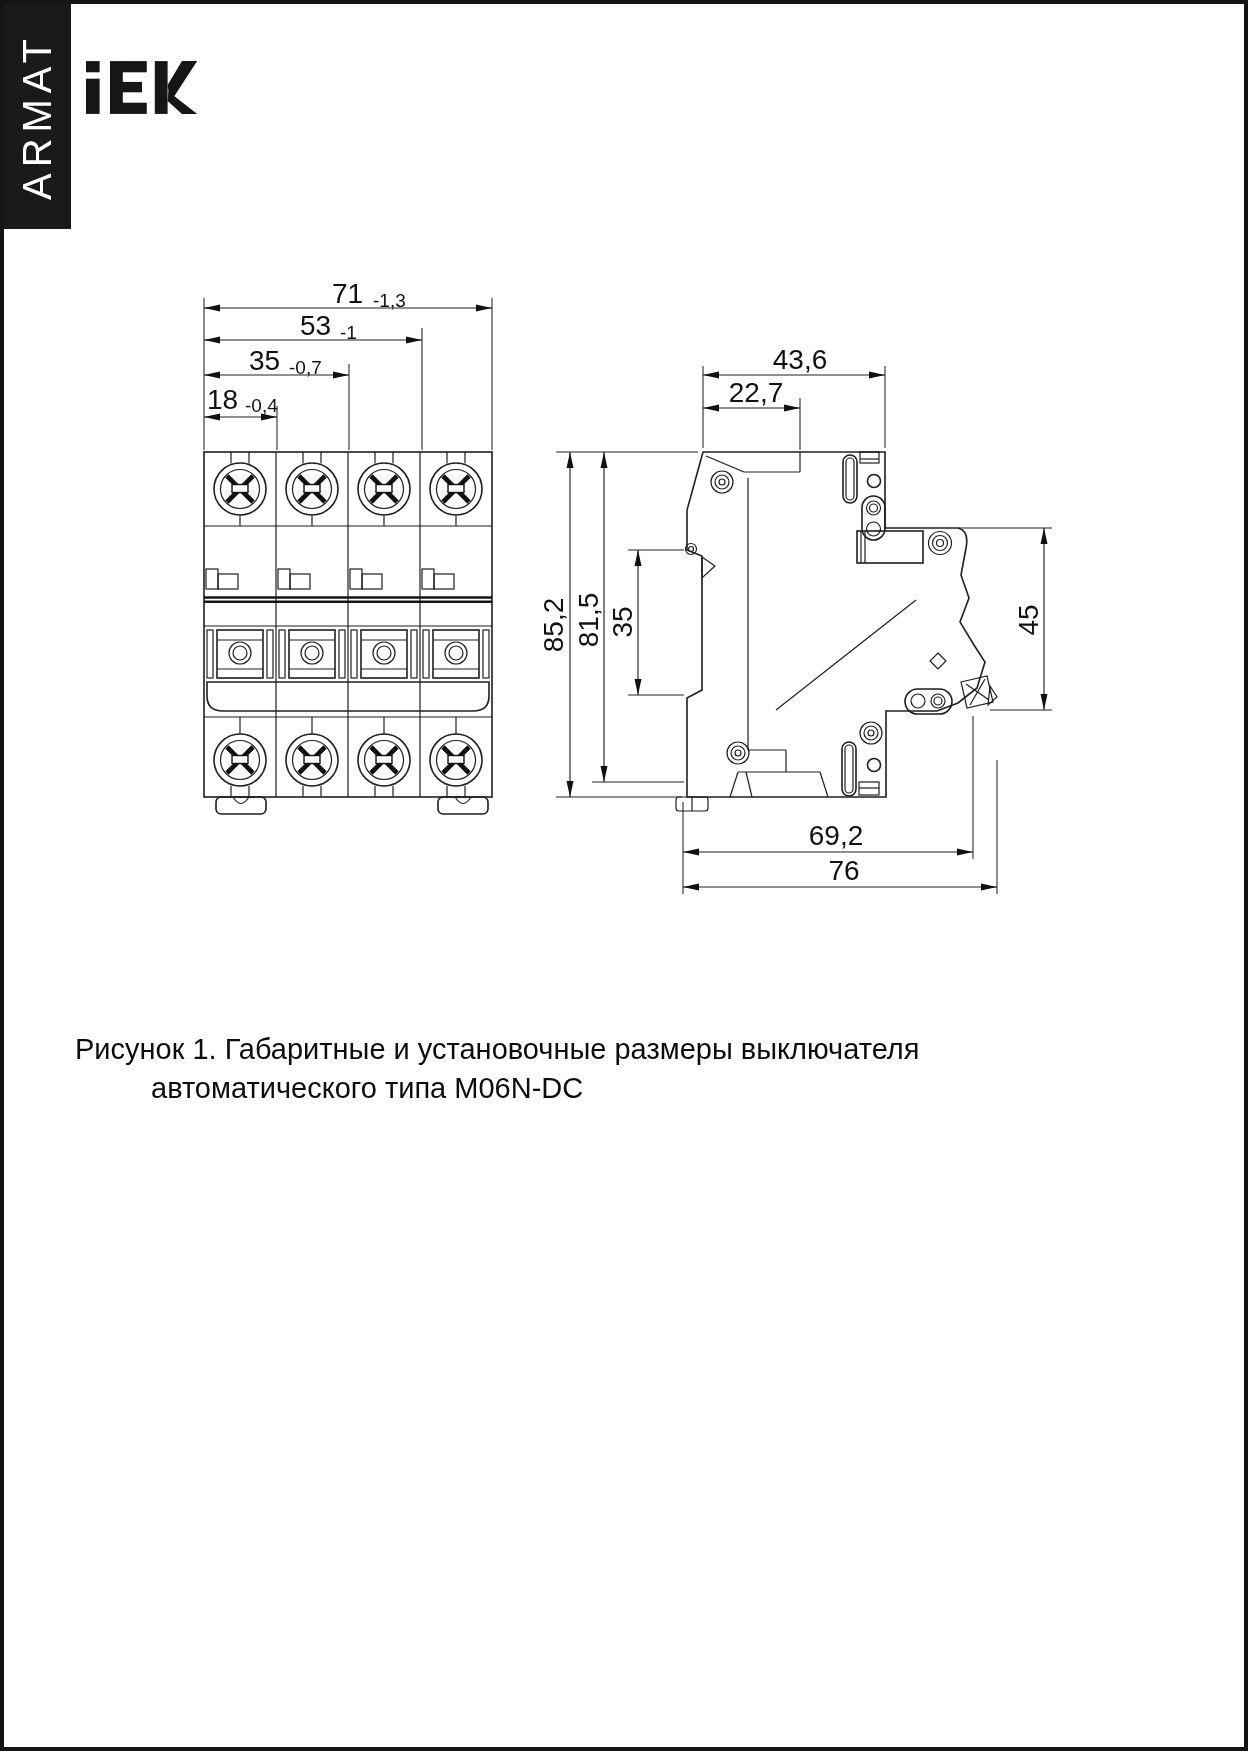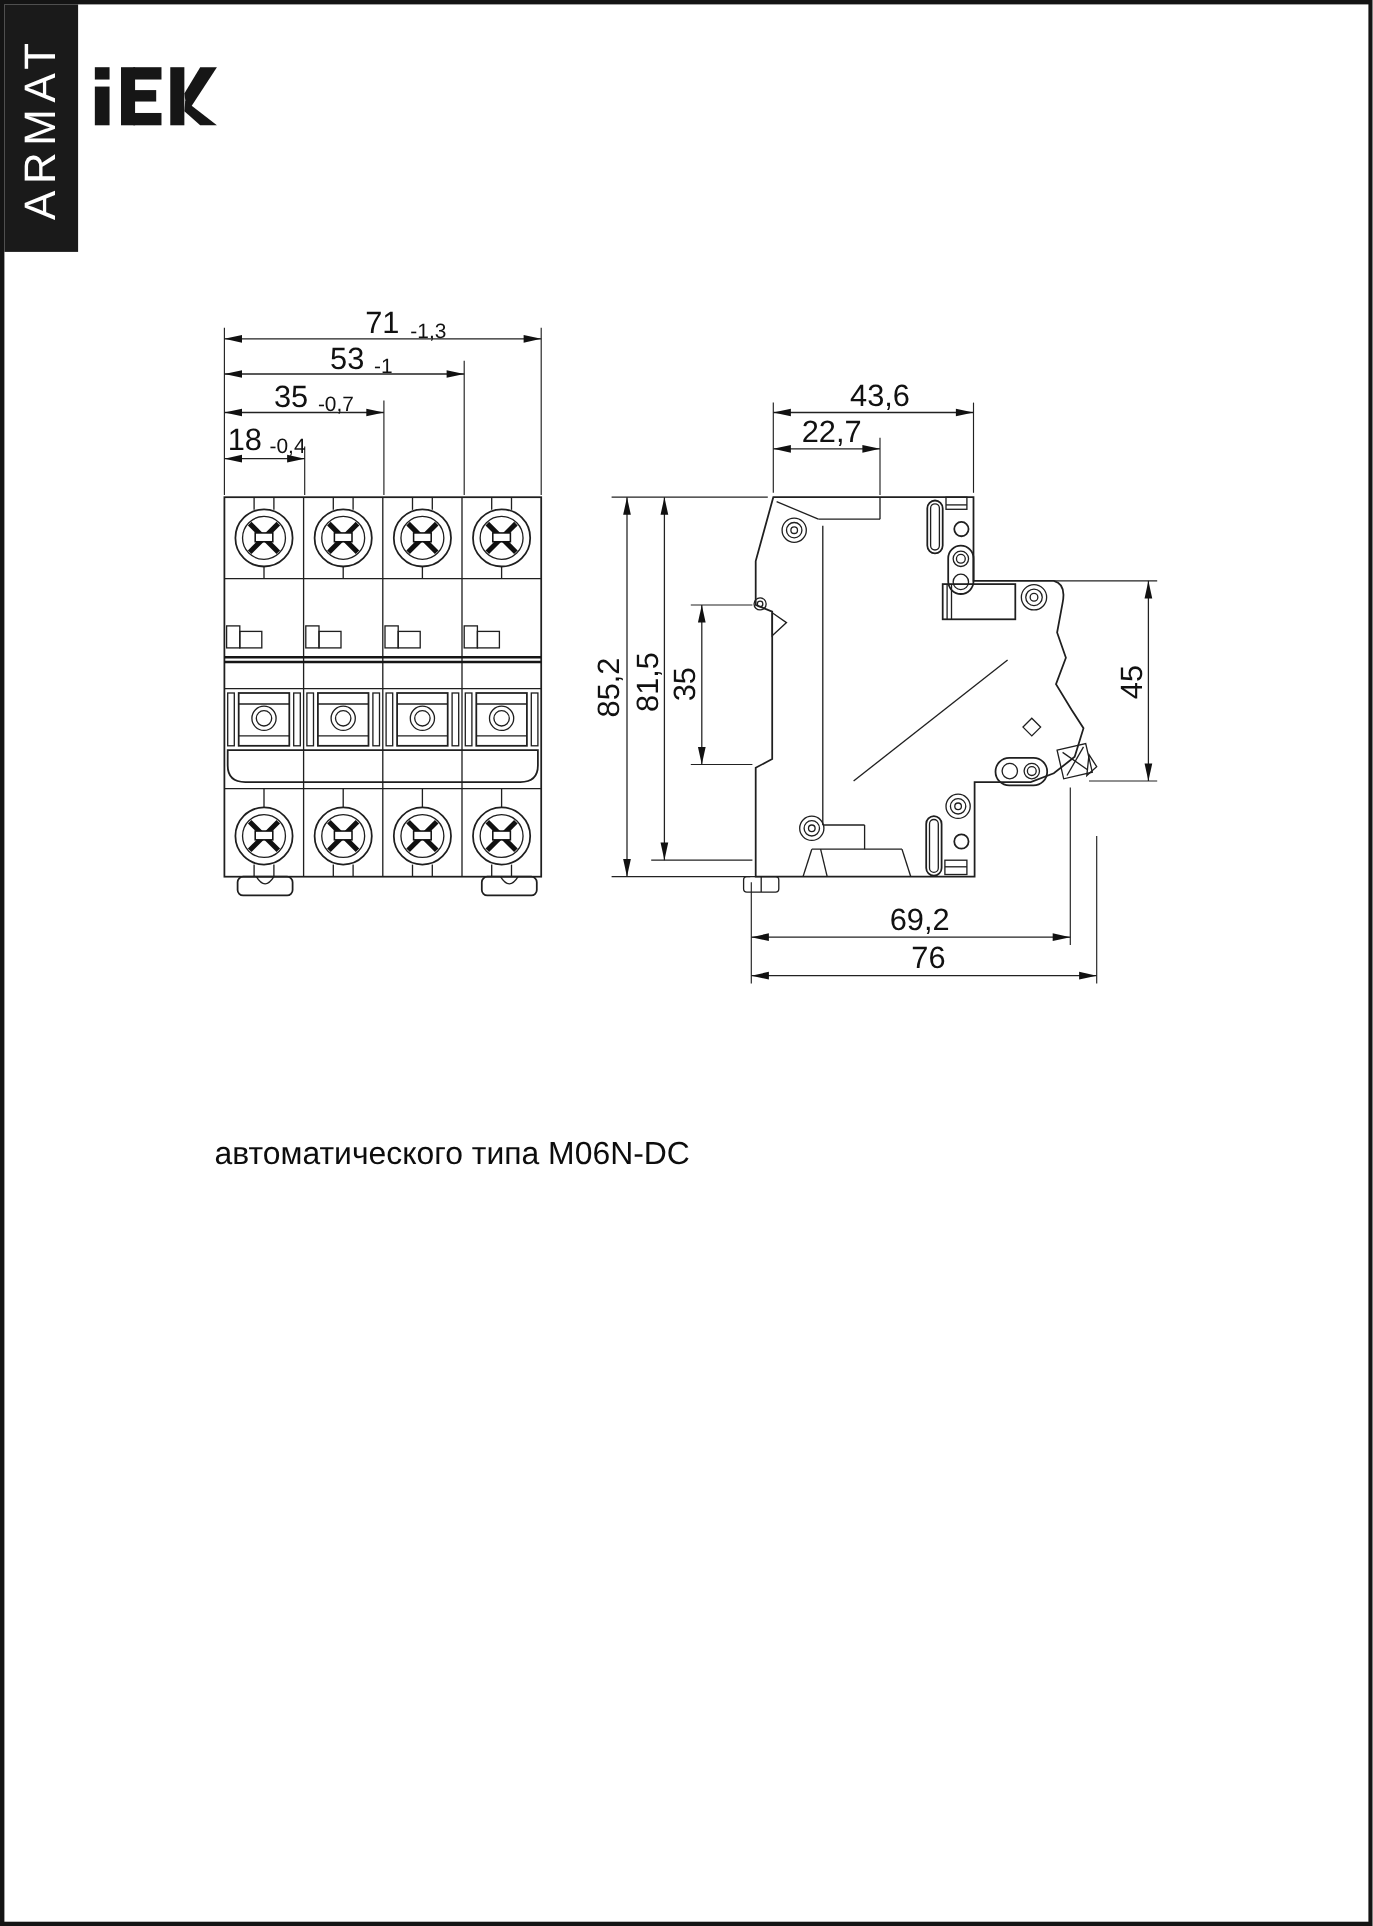--- a/index.html
+++ b/index.html
@@ -6,21 +6,21 @@
   .page{position:relative;width:1248px;height:1751px;background:#ffffff;
         font-family:"Liberation Sans",sans-serif;overflow:hidden;}
   .page-border{position:absolute;inset:0;border:4px solid #141414;pointer-events:none;}
   .banner{position:absolute;left:4px;top:4px;width:67px;height:225px;background:#1a1a1a;
           display:flex;align-items:center;justify-content:center;}
   .banner span{transform:rotate(-90deg);white-space:nowrap;color:#ffffff;
                font-size:40px;letter-spacing:6px;font-weight:400;}
   .logo{position:absolute;left:86px;top:56px;width:120px;height:63px;}
   .caption{position:absolute;left:75px;top:1030px;width:950px;color:#0d0d0d;
            font-size:29px;line-height:39px;}
-  .caption .l2{margin-left:120px;}
+  .caption .l2{margin-left:76px;}
   svg text{font-family:"Liberation Sans",sans-serif;fill:#111;}
   .drawing{position:absolute;left:0;top:0;}
   .bl{stroke:#1f1f1f;stroke-width:1.6;fill:none;}
   .bl2{stroke:#1f1f1f;stroke-width:1.2;fill:none;}
   .thick{stroke:#151515;stroke-width:2.4;fill:none;}
   .dim{stroke:#222;stroke-width:1.15;fill:none;}
   .ext{stroke:#222;stroke-width:1.05;fill:none;}
   .cross{stroke:#101010;stroke-width:4.6;fill:none;}
   .dimtxt{font-size:28px;}
   .toltxt{font-size:19px;}
@@ -357,15 +357,16 @@
       <line class="ext" x1="973" y1="716" x2="973" y2="859"></line>
       <line class="ext" x1="997" y1="760" x2="997" y2="894"></line>
       <line class="dim" x1="683" y1="852" x2="973" y2="852" marker-start="url(#arr)" marker-end="url(#arrE)"></line>
       <line class="dim" x1="683" y1="887" x2="997" y2="887" marker-start="url(#arr)" marker-end="url(#arrE)"></line>
       <text class="dimtxt" x="836" y="845" text-anchor="middle">69,2</text>
       <text class="dimtxt" x="844" y="880" text-anchor="middle">76</text>
     </g>
   </svg>
 
   <div class="caption">
+    <div class="l1">Рисунок 1. Габаритные и установочные размеры выключателя</div>
     <div class="l2">автоматического типа M06N-DC</div>
   </div>
 </div>
 
 </body></html>

